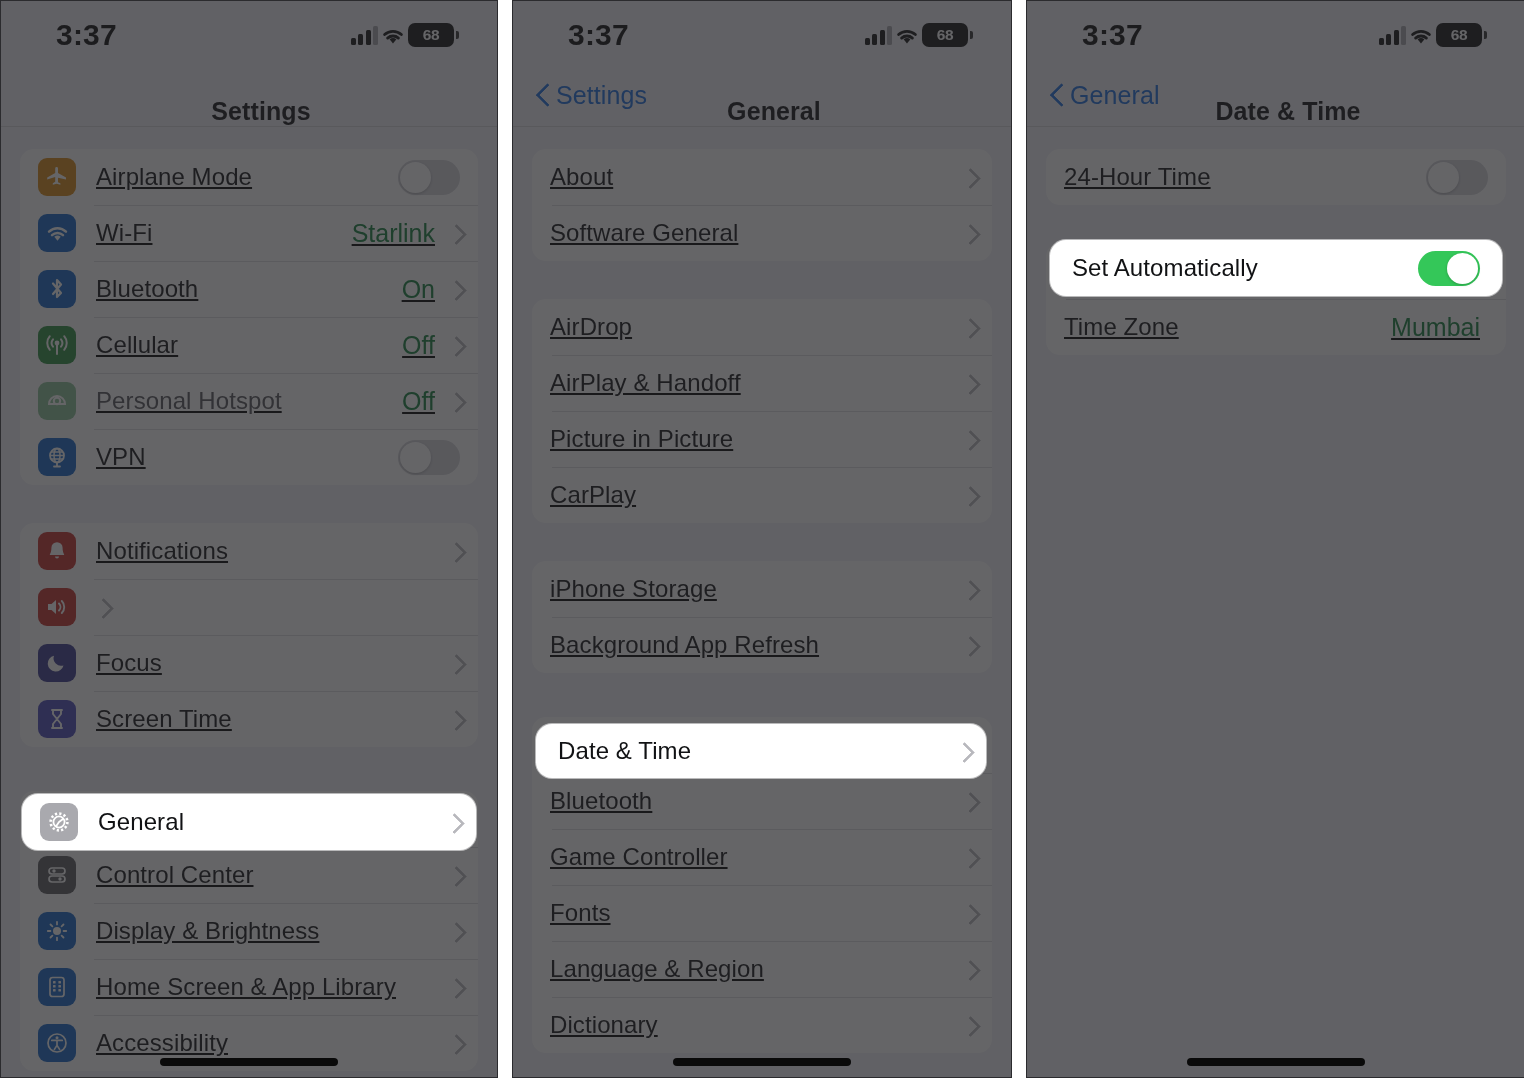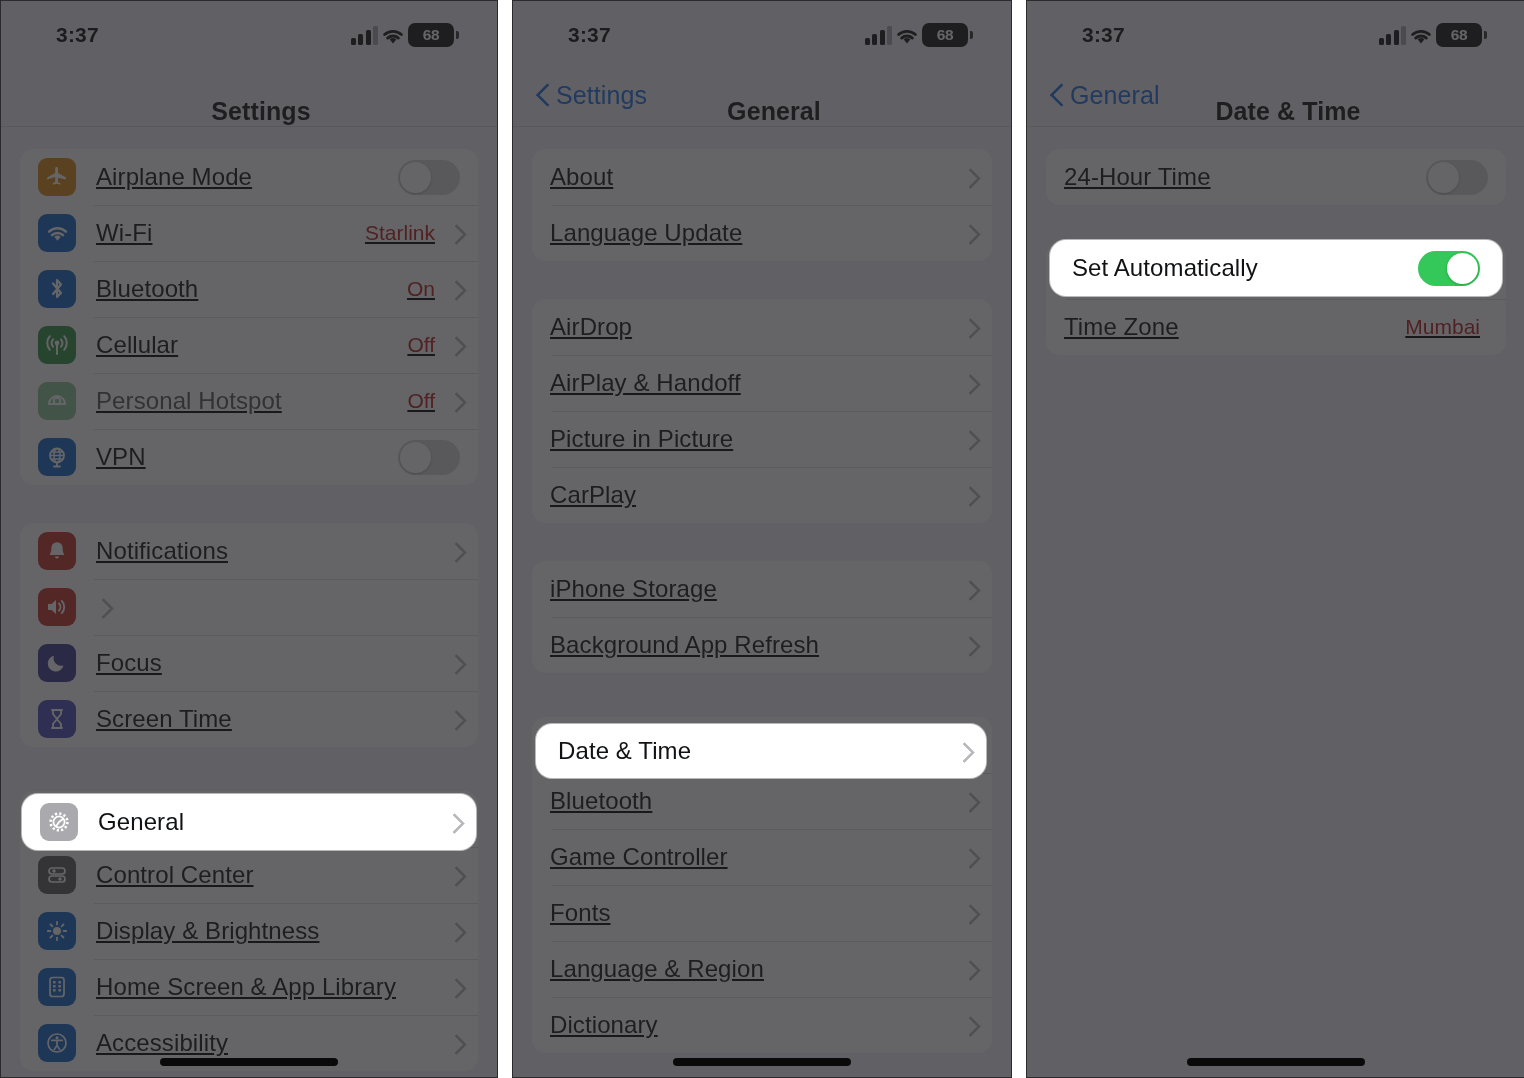--- a/index.html
+++ b/index.html
@@ -36,21 +36,21 @@
 
   
   .statusbar {
     position: relative;
     height: 64px;
     display: flex; align-items: center; justify-content: space-between;
     padding: 0 44px 0 44px;
     z-index: 10;
   }
   .sb-time {
-    font-size: 21px; font-weight: 700; letter-spacing: 0.2px; color: #0b0b0c;
+    font-size: 30px; font-weight: 700; letter-spacing: 0.2px; color: #0b0b0c;
     padding-left: 12px; padding-top: 6px;
   }
   .sb-right { display: flex; align-items: center; gap: 2px; padding-top: 6px; }
 
   .ico-cell { display: inline-flex; align-items: flex-end; gap: 2.5px; height: 20px; }
   .ico-cell i { width: 5px; background: #111; border-radius: 1.5px; display:block; }
   .ico-cell i:nth-child(1){ height: 7px; }
   .ico-cell i:nth-child(2){ height: 11px; }
   .ico-cell i:nth-child(3){ height: 15px; }
   .ico-cell i:nth-child(4){ height: 19px; background:#6e6e73; opacity:.55; }
@@ -116,21 +116,21 @@
   .group.noicon .row + .row::before { left: 20px; }
 
   .row-ico {
     width: 38px; height: 38px; border-radius: 9px;
     margin-right: 20px;
     display: flex; align-items: center; justify-content: center;
     flex: 0 0 auto;
     color: #fff;
   }
   .row-label { font-size: 24px; color: #111214; letter-spacing: .1px; flex: 1 1 auto; white-space: nowrap; }
-  .row-value { font-size: 21px; color: #b91c1c; margin-right: 14px; white-space: nowrap; }
+  .row-value { font-size: 25px; color: #15803d; margin-right: 14px; white-space: nowrap; }
   .row-dim .row-label { color: #55555a; }
   .row-dim .row-ico { opacity: .55; }
 
   .chev-r {
     width: 11px; height: 19px; position: relative; flex: 0 0 auto;
   }
   .chev-r::before {
     content:""; position:absolute; left:0; top:3px;
     width: 12px; height: 12px;
     border-right: 3px solid #b8b8bd; border-top: 3px solid #b8b8bd;
@@ -439,21 +439,21 @@
 
     <div class="scroll">
       <div class="gap-sm"></div>
 
       <div class="group noicon">
         <div class="row">
           <span class="row-label">About</span>
           <span class="chev-r"></span>
         </div>
         <div class="row">
-          <span class="row-label">Language Update</span>
+          <span class="row-label">Software General</span>
           <span class="chev-r"></span>
         </div>
       </div>
 
       <div class="gap-md"></div>
 
       <div class="group noicon">
         <div class="row">
           <span class="row-label">AirDrop</span>
           <span class="chev-r"></span>

